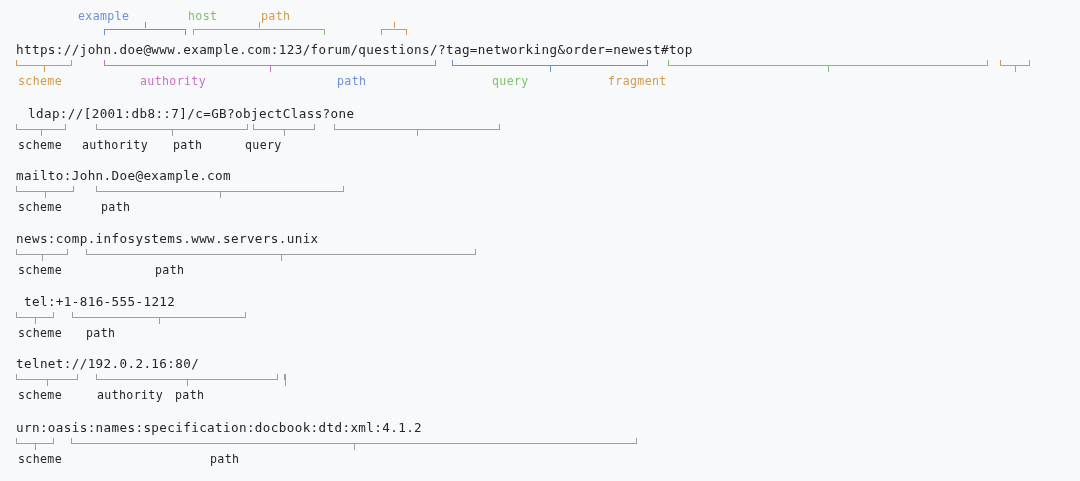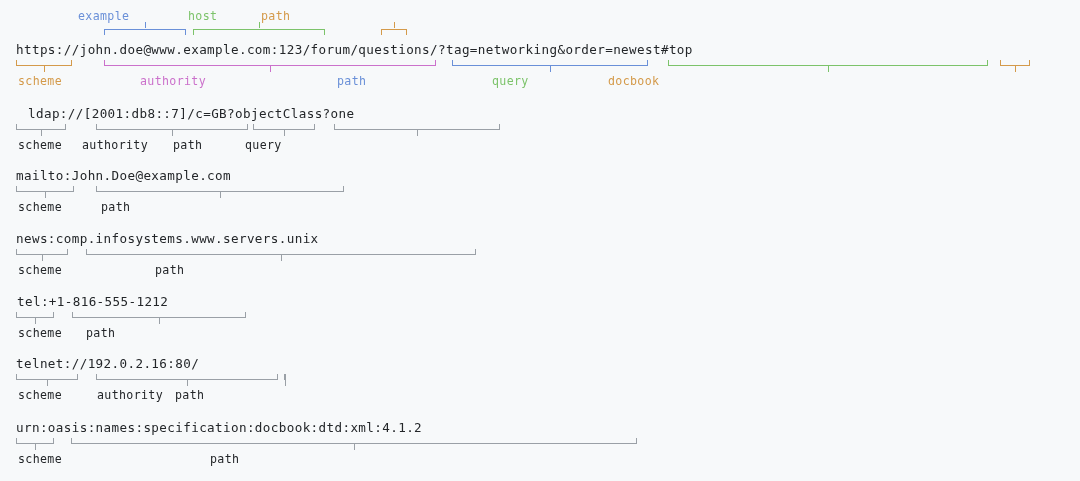--- a/index.html
+++ b/index.html
@@ -69,21 +69,21 @@
     <div class="stem" style="left: 270px; top: 66px; background: rgb(203, 113, 203);"></div>
     <div class="lbl" style="left: 140px; top: 75px; color: rgb(203, 113, 203);">authority</div>
     <div class="brk" style="left: 452px; top: 60px; width: 196px; border-color: rgb(106, 144, 216);"></div>
     <div class="stem" style="left: 550px; top: 66px; background: rgb(106, 144, 216);"></div>
     <div class="lbl" style="left: 337px; top: 75px; color: rgb(106, 144, 216);">path</div>
     <div class="brk" style="left: 668px; top: 60px; width: 320px; border-color: rgb(124, 195, 106);"></div>
     <div class="stem" style="left: 828px; top: 66px; background: rgb(124, 195, 106);"></div>
     <div class="lbl" style="left: 492px; top: 75px; color: rgb(124, 195, 106);">query</div>
     <div class="brk" style="left: 1000px; top: 60px; width: 30px; border-color: rgb(212, 154, 74);"></div>
     <div class="stem" style="left: 1015px; top: 66px; background: rgb(212, 154, 74);"></div>
-    <div class="lbl" style="left: 608px; top: 75px; color: rgb(212, 154, 74);">docbook</div>
+    <div class="lbl" style="left: 608px; top: 75px; color: rgb(212, 154, 74);">fragment</div>
     <div class="uri-text" style="left: 16px; top: 107px; margin-left: 12px;">ldap://[2001:db8::7]/c=GB?objectClass?one</div>
     <div class="brk" style="left: 16px; top: 124px; width: 50px; border-color: rgb(154, 160, 166);"></div>
     <div class="stem" style="left: 41px; top: 130px; background: rgb(154, 160, 166);"></div>
     <div class="brk" style="left: 96px; top: 124px; width: 152px; border-color: rgb(154, 160, 166);"></div>
     <div class="stem" style="left: 172px; top: 130px; background: rgb(154, 160, 166);"></div>
     <div class="brk" style="left: 253px; top: 124px; width: 62px; border-color: rgb(154, 160, 166);"></div>
     <div class="stem" style="left: 284px; top: 130px; background: rgb(154, 160, 166);"></div>
     <div class="brk" style="left: 334px; top: 124px; width: 166px; border-color: rgb(154, 160, 166);"></div>
     <div class="stem" style="left: 417px; top: 130px; background: rgb(154, 160, 166);"></div>
     <div class="lbl" style="left: 18px; top: 139px; color: rgb(35, 38, 41);">scheme</div>
@@ -97,21 +97,21 @@
     <div class="stem" style="left: 220px; top: 192px; background: rgb(154, 160, 166);"></div>
     <div class="lbl" style="left: 18px; top: 201px; color: rgb(35, 38, 41);">scheme</div>
     <div class="lbl" style="left: 101px; top: 201px; color: rgb(35, 38, 41);">path</div>
     <div class="uri-text" style="left: 16px; top: 232px;">news:comp.infosystems.www.servers.unix</div>
     <div class="brk" style="left: 16px; top: 249px; width: 52px; border-color: rgb(154, 160, 166);"></div>
     <div class="stem" style="left: 42px; top: 255px; background: rgb(154, 160, 166);"></div>
     <div class="brk" style="left: 86px; top: 249px; width: 390px; border-color: rgb(154, 160, 166);"></div>
     <div class="stem" style="left: 281px; top: 255px; background: rgb(154, 160, 166);"></div>
     <div class="lbl" style="left: 18px; top: 264px; color: rgb(35, 38, 41);">scheme</div>
     <div class="lbl" style="left: 155px; top: 264px; color: rgb(35, 38, 41);">path</div>
-    <div class="uri-text" style="left: 17px; top: 295px;">tel:+1-816-555-1212</div>
+    <div class="uri-text" style="left: 24px; top: 295px;">tel:+1-816-555-1212</div>
     <div class="brk" style="left: 16px; top: 312px; width: 38px; border-color: rgb(154, 160, 166);"></div>
     <div class="stem" style="left: 35px; top: 318px; background: rgb(154, 160, 166);"></div>
     <div class="brk" style="left: 72px; top: 312px; width: 174px; border-color: rgb(154, 160, 166);"></div>
     <div class="stem" style="left: 159px; top: 318px; background: rgb(154, 160, 166);"></div>
     <div class="lbl" style="left: 18px; top: 327px; color: rgb(35, 38, 41);">scheme</div>
     <div class="lbl" style="left: 86px; top: 327px; color: rgb(35, 38, 41);">path</div>
     <div class="uri-text" style="left: 16px; top: 357px;">telnet://192.0.2.16:80/</div>
     <div class="brk" style="left: 16px; top: 374px; width: 62px; border-color: rgb(154, 160, 166);"></div>
     <div class="stem" style="left: 47px; top: 380px; background: rgb(154, 160, 166);"></div>
     <div class="brk" style="left: 96px; top: 374px; width: 182px; border-color: rgb(154, 160, 166);"></div>

